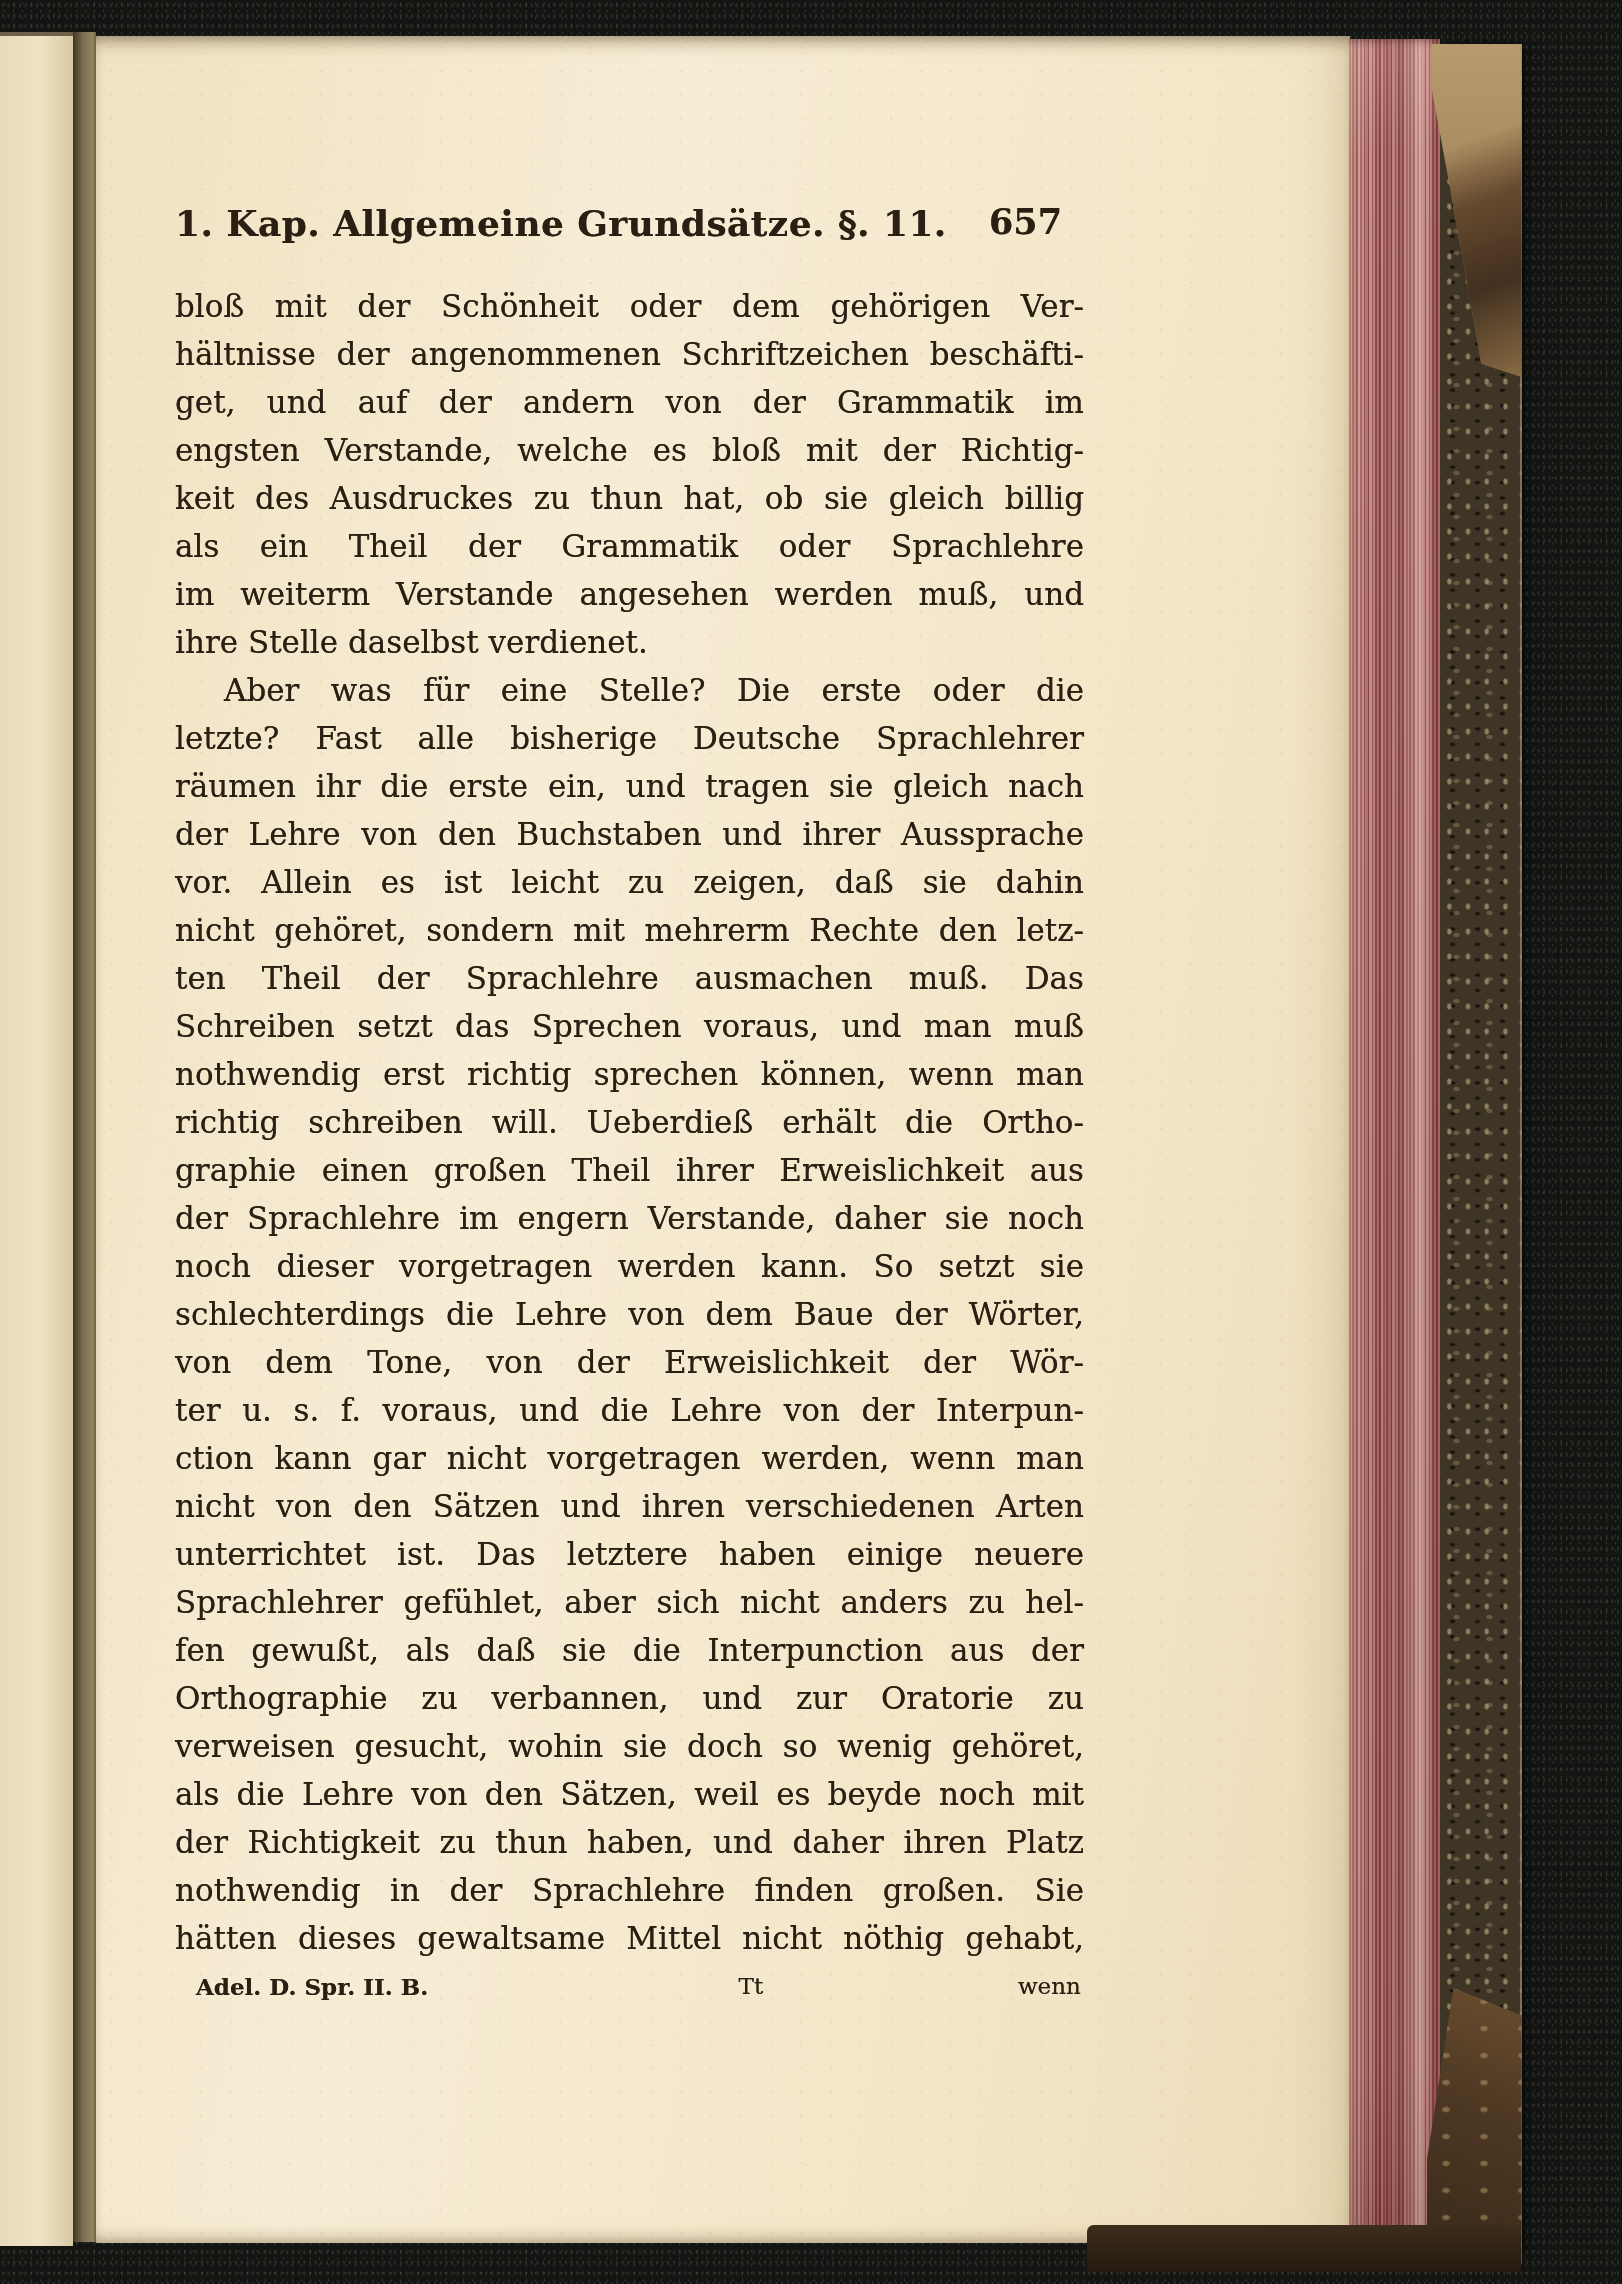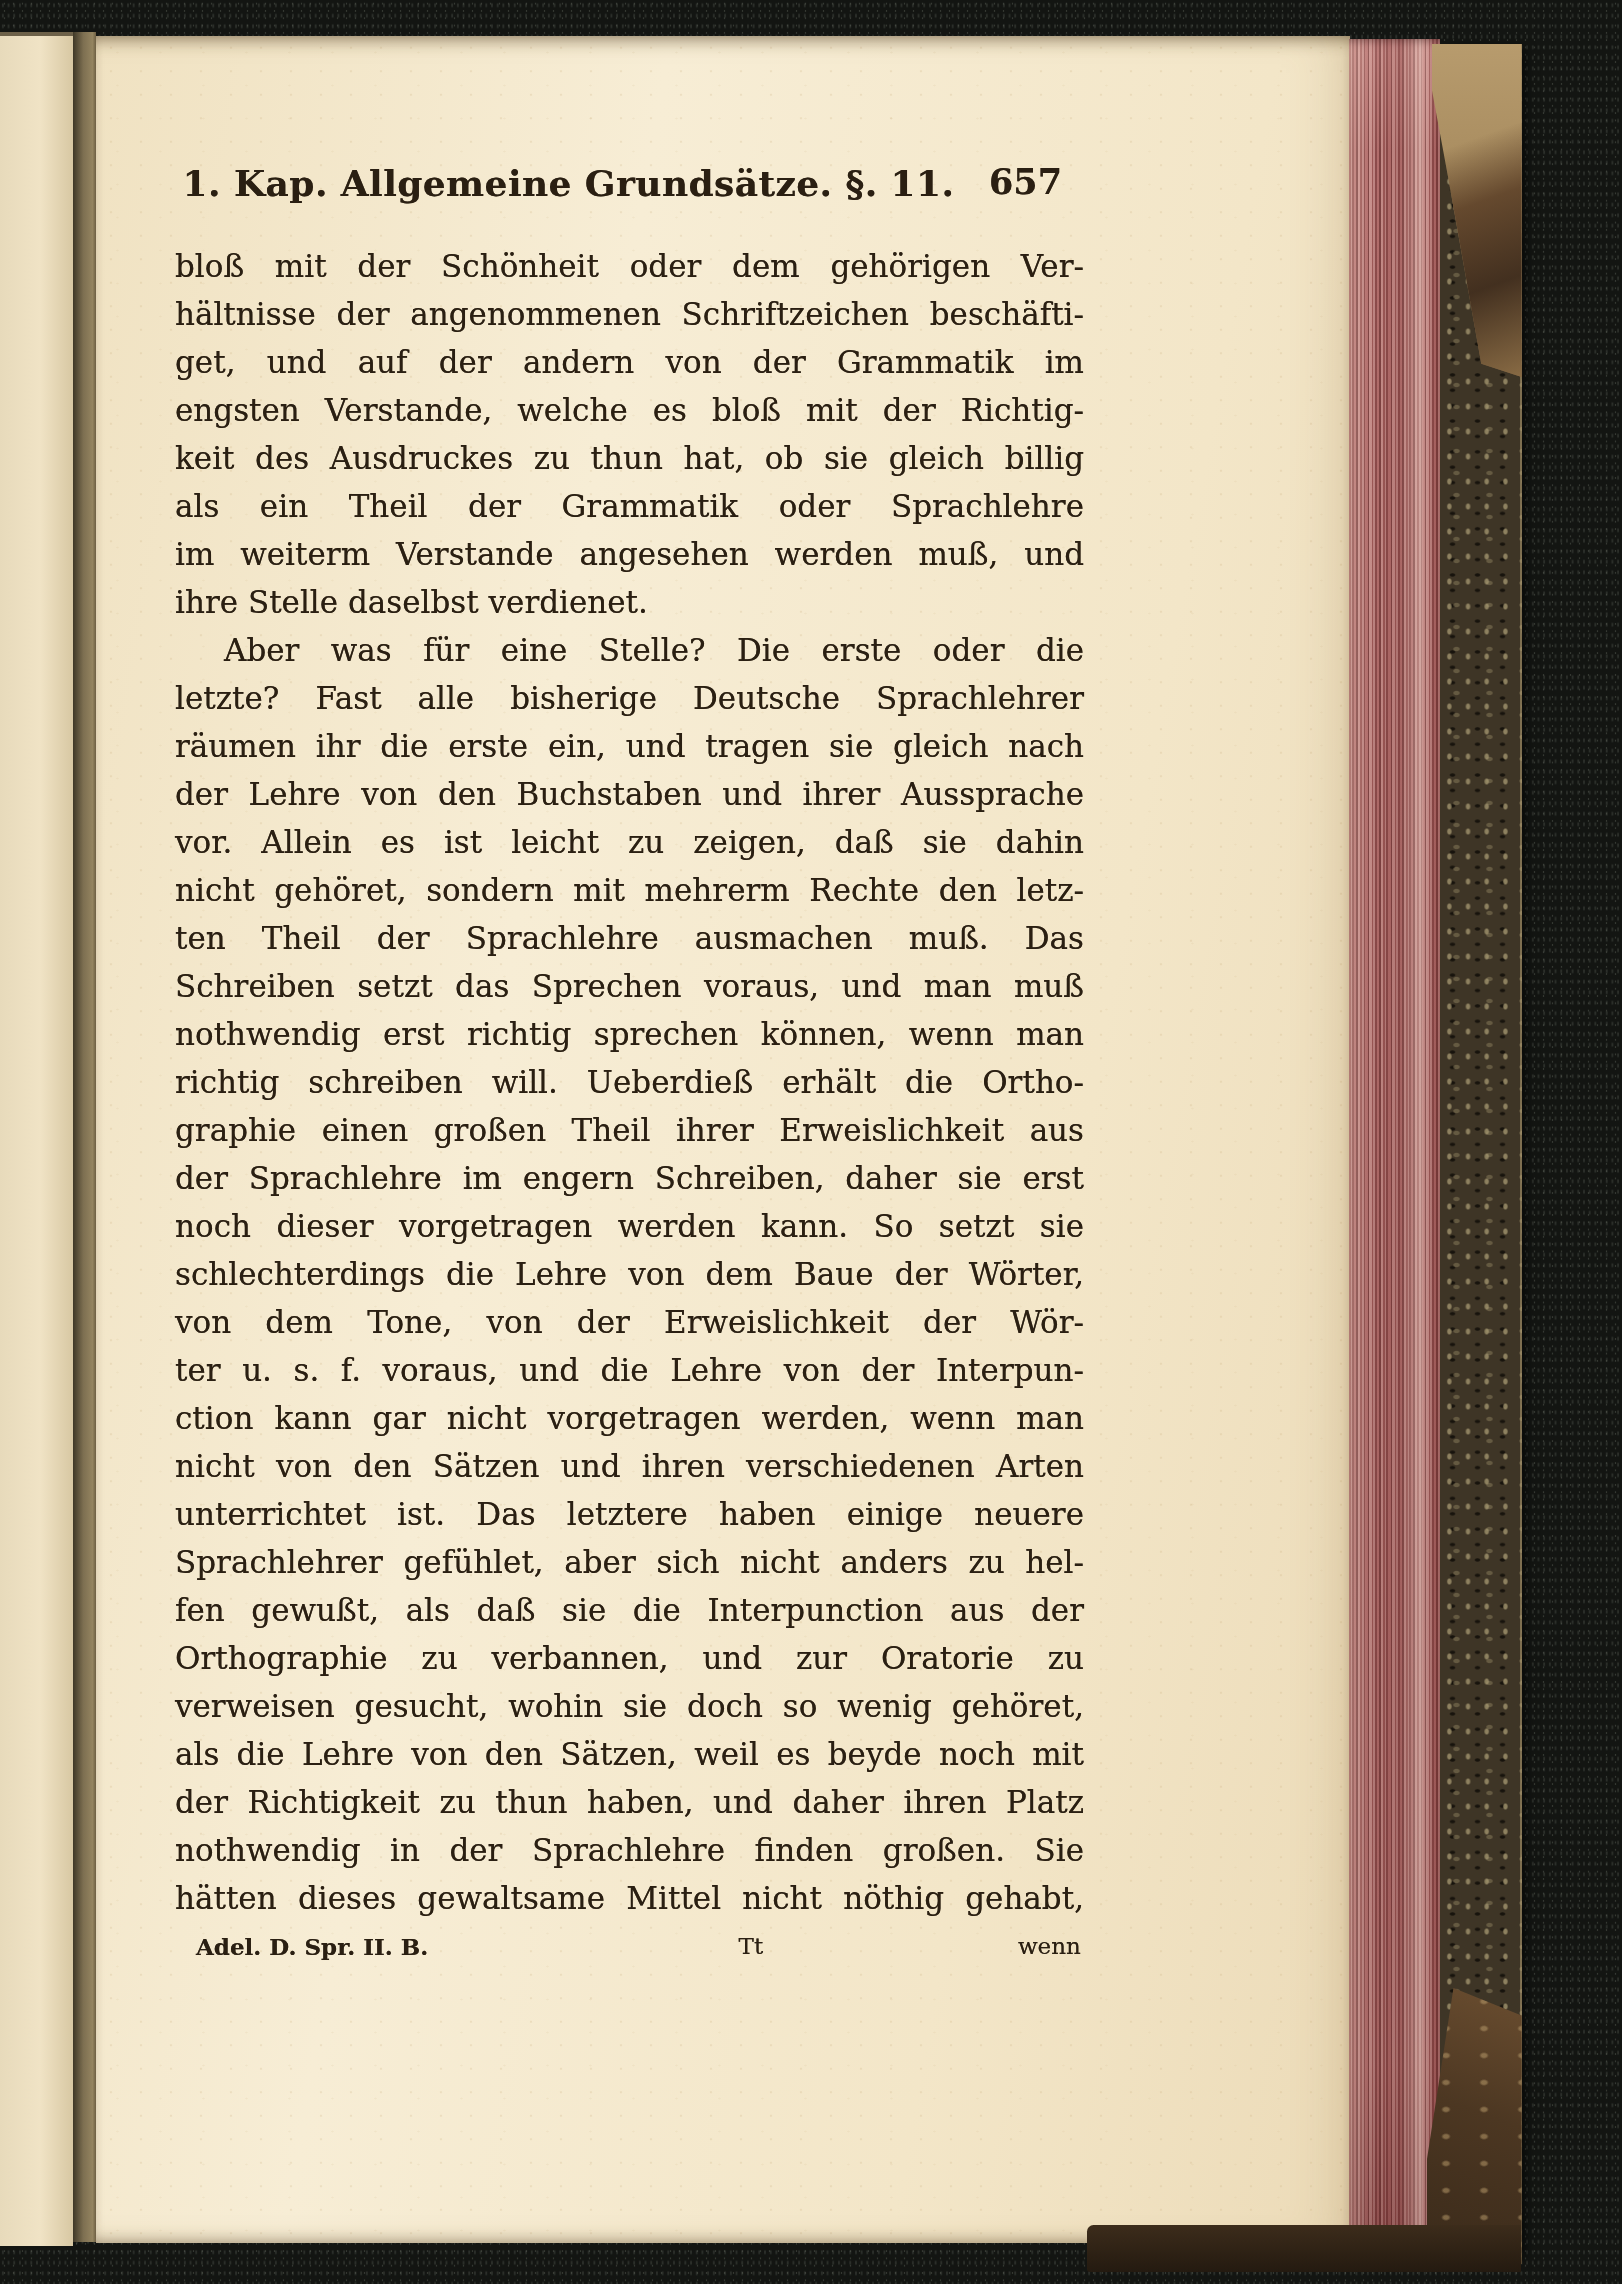--- a/index.html
+++ b/index.html
@@ -38,24 +38,25 @@
       inset -32px 0 57px -32px rgba(130,95,45,.30);
     color:#2a1f12;
   }
   .page-inner{
     position:relative;
     padding:123px 0 0 79px;
     width:909px;
   }
   .header{position:relative;height:52px;margin-bottom:31px;}
   .header-title{
-    text-align:center;margin-right:122px;
+    margin-right:122px;
     font-size:36px;line-height:49px;font-weight:bold;
     letter-spacing:0.4px;
     text-shadow:0 0 0.5px rgba(42,31,18,.7);
+    margin-top:40px;
   }
   .page-number{
     position:absolute;right:22px;top:1.6px;
     font-size:35px;font-weight:bold;
     text-shadow:0 0 0.5px rgba(42,31,18,.7);
   }
   .bodytext{font-size:31px;}
   .line{
     line-height:48px;
     text-align:justify;text-align-last:justify;
@@ -153,21 +154,21 @@
             <div class="line">letzte? Fast alle bisherige Deutsche Sprachlehrer</div>
             <div class="line">räumen ihr die erste ein, und tragen sie gleich nach</div>
             <div class="line">der Lehre von den Buchstaben und ihrer Aussprache</div>
             <div class="line">vor. Allein es ist leicht zu zeigen, daß sie dahin</div>
             <div class="line">nicht gehöret, sondern mit mehrerm Rechte den letz-</div>
             <div class="line">ten Theil der Sprachlehre ausmachen muß. Das</div>
             <div class="line">Schreiben setzt das Sprechen voraus, und man muß</div>
             <div class="line">nothwendig erst richtig sprechen können, wenn man</div>
             <div class="line">richtig schreiben will. Ueberdieß erhält die Ortho-</div>
             <div class="line">graphie einen großen Theil ihrer Erweislichkeit aus</div>
-            <div class="line">der Sprachlehre im engern Schreiben, daher sie erst</div>
+            <div class="line">der Sprachlehre im engern Verstande, daher sie noch</div>
             <div class="line">noch dieser vorgetragen werden kann. So setzt sie</div>
             <div class="line">schlechterdings die Lehre von dem Baue der Wörter,</div>
             <div class="line">von dem Tone, von der Erweislichkeit der Wör-</div>
             <div class="line">ter u. s. f. voraus, und die Lehre von der Interpun-</div>
             <div class="line">ction kann gar nicht vorgetragen werden, wenn man</div>
             <div class="line">nicht von den Sätzen und ihren verschiedenen Arten</div>
             <div class="line">unterrichtet ist. Das letztere haben einige neuere</div>
             <div class="line">Sprachlehrer gefühlet, aber sich nicht anders zu hel-</div>
             <div class="line">fen gewußt, als daß sie die Interpunction aus der</div>
             <div class="line">Orthographie zu verbannen, und zur Oratorie zu</div>

